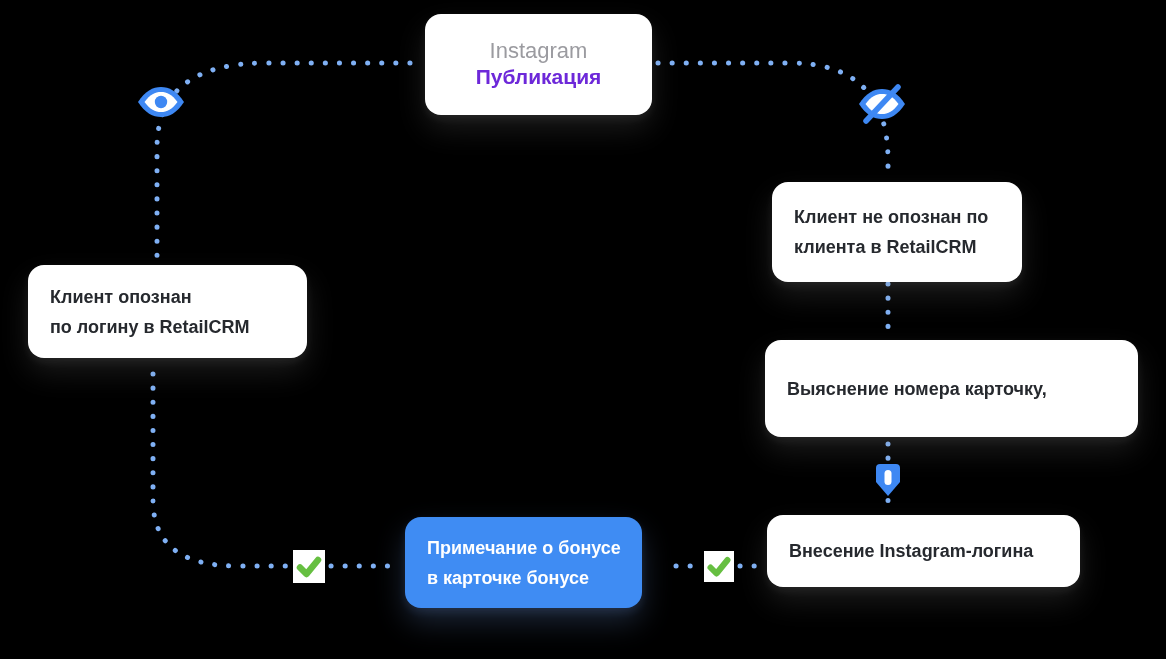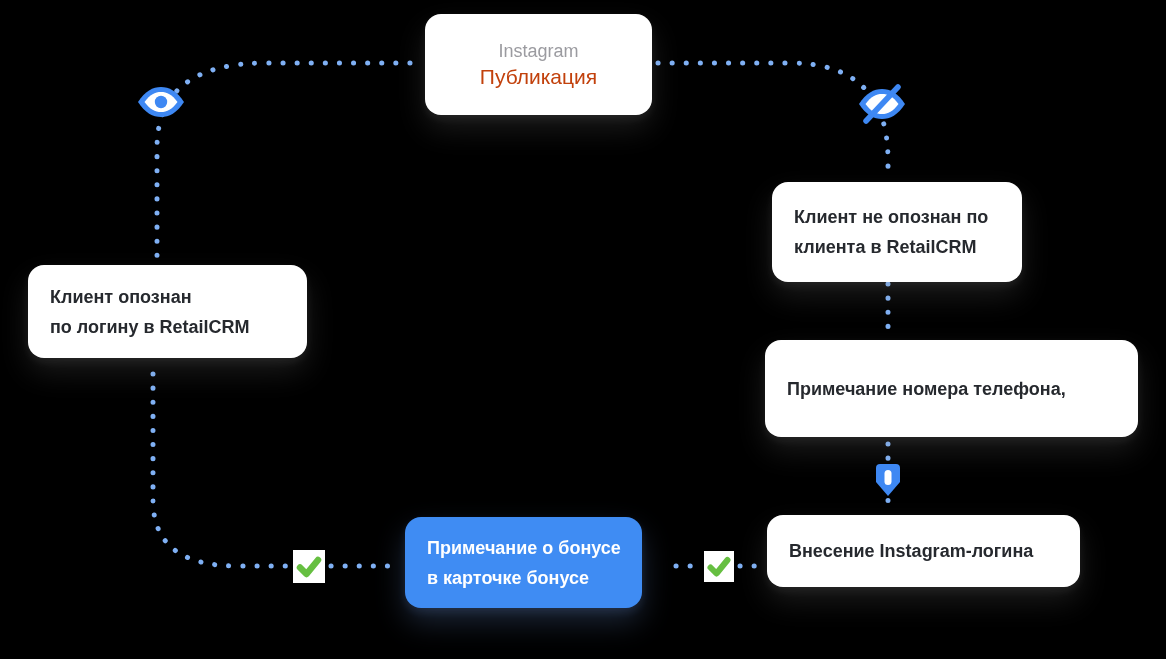--- a/index.html
+++ b/index.html
@@ -20,22 +20,22 @@
     position:absolute;background:var(--card-bg);border-radius:16px;
     display:flex;flex-direction:column;justify-content:center;
     padding:0 22px;box-sizing:border-box;
     color:var(--card-text);font-size:18px;font-weight:bold;line-height:30px;
     white-space:nowrap;
     box-shadow:0 14px 30px rgba(150,150,150,0.18),0 4px 10px rgba(150,150,150,0.12);
   }
   .card.center{align-items:center;padding:0 10px;}
   .card.highlight{background:var(--highlight-bg);color:var(--highlight-text);
     box-shadow:0 14px 30px rgba(110,150,220,0.25),0 4px 10px rgba(110,150,220,0.15);}
-  .subtitle{color:var(--muted-text);font-size:18px;font-weight:normal;line-height:24px;}
-  .title{font-size:21px;font-weight:normal;line-height:28px;color:#c2410c;}
+  .subtitle{color:var(--muted-text);font-size:22px;font-weight:normal;line-height:24px;}
+  .title{font-size:21px;font-weight:bold;line-height:28px;color:#6d28d9;}
   .icon{position:absolute;line-height:0;}
   .check-box{position:absolute;width:32px;height:33px;background:#ffffff;line-height:0;}
   .accent-fill{fill:var(--accent-blue);}
   .accent-stroke{stroke:var(--accent-blue);}
   .green-stroke{stroke:var(--check-green);}
 </style>
 </head>
 <body>
 
 <div class="canvas">
@@ -76,21 +76,21 @@
     <div>Клиент опознан</div>
     <div>по логину в RetailCRM</div>
   </div>
 
   <div class="card" style="left:772px;top:182px;width:250px;height:100px;">
     <div>Клиент не опознан по</div>
     <div>клиента в RetailCRM</div>
   </div>
 
   <div class="card" style="left:765px;top:340px;width:373px;height:97px;">
-    <div>Примечание номера телефона,</div>
+    <div>Выяснение номера карточку,</div>
   </div>
 
   <div class="icon" style="left:875px;top:463px;">
     <svg width="26" height="34" viewBox="0 0 26 34" xmlns="http://www.w3.org/2000/svg">
       <path class="accent-fill" d="M5 1 L21 1 Q25 1 25 5 L25 19 L13 33 L1 19 L1 5 Q1 1 5 1 Z"></path>
       <rect fill="#ffffff" x="9.5" y="7" width="7" height="15" rx="3.5"></rect>
     </svg>
   </div>
 
   <div class="card" style="left:767px;top:515px;width:313px;height:72px;">

